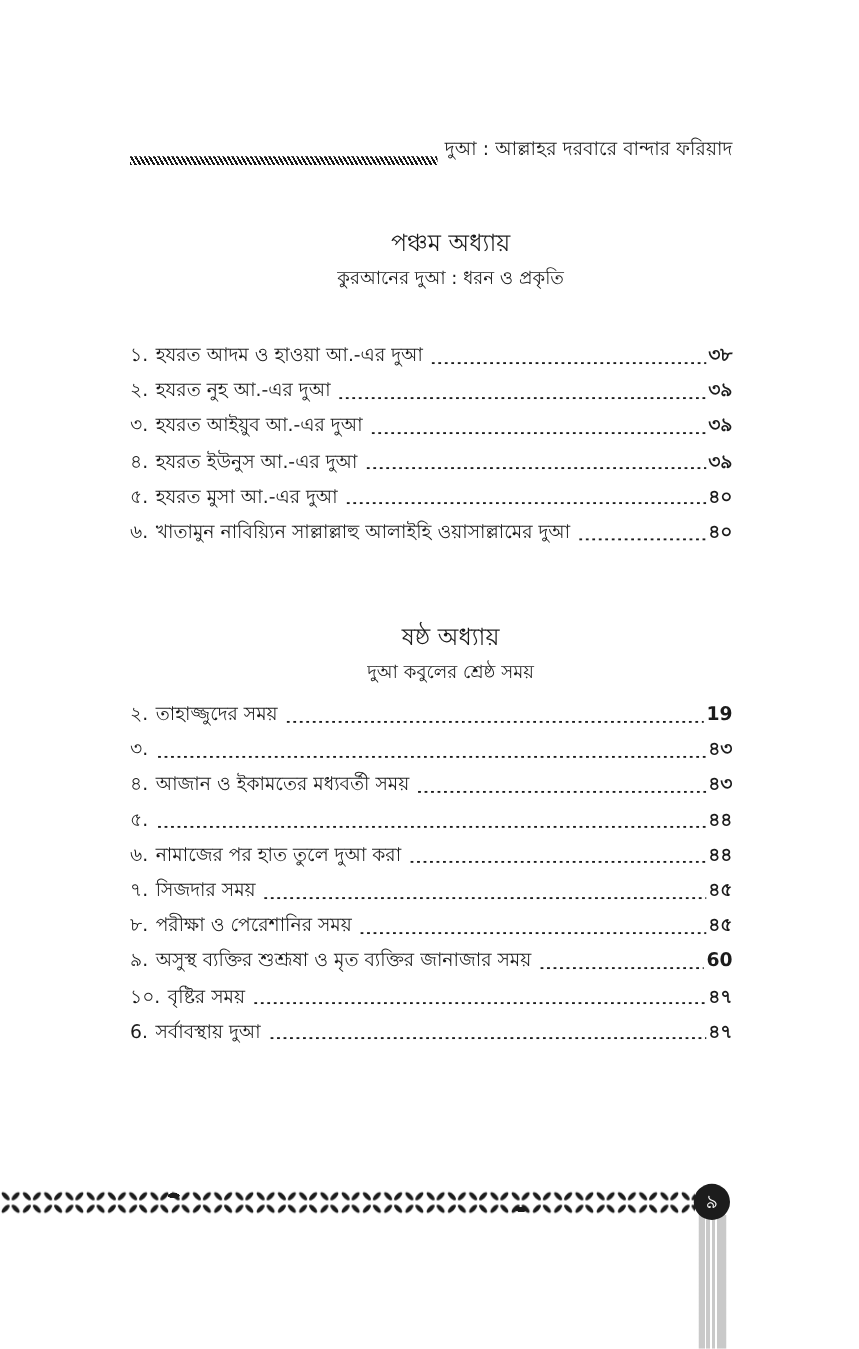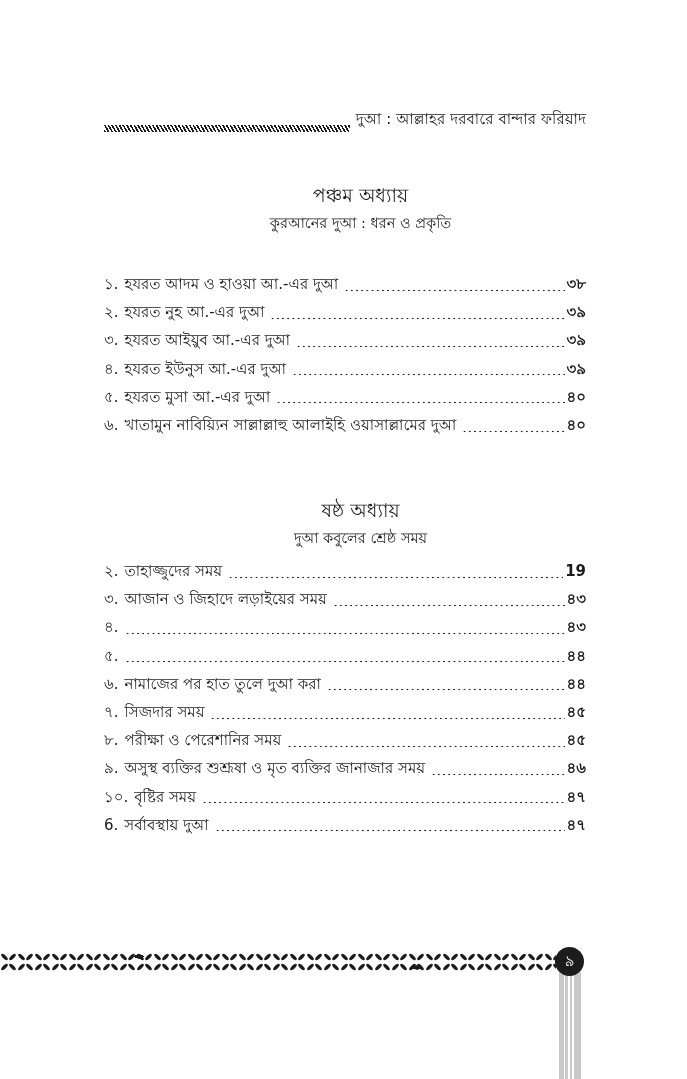--- a/index.html
+++ b/index.html
@@ -115,26 +115,26 @@
 
 <div class="toc" style="top:557px;">
   <div class="toc-row">
     <span class="toc-num">২.</span>
     <span class="toc-label">তাহাজ্জুদের সময়</span>
     <span class="toc-leader"></span>
     <span class="toc-page">19</span>
   </div>
   <div class="toc-row">
     <span class="toc-num">৩.</span>
-    <span class="toc-label">আজান ও জিহাদে লড়াইয়ের সময়</span>
     <span class="toc-leader"></span>
     <span class="toc-page">৪৩</span>
   </div>
   <div class="toc-row">
     <span class="toc-num">৪.</span>
+    <span class="toc-label">আজান ও ইকামতের মধ্যবর্তী সময়</span>
     <span class="toc-leader"></span>
     <span class="toc-page">৪৩</span>
   </div>
   <div class="toc-row">
     <span class="toc-num">৫.</span>
     <span class="toc-leader"></span>
     <span class="toc-page">৪৪</span>
   </div>
   <div class="toc-row">
     <span class="toc-num">৬.</span>
@@ -151,21 +151,21 @@
   <div class="toc-row">
     <span class="toc-num">৮.</span>
     <span class="toc-label">পরীক্ষা ও পেরেশানির সময়</span>
     <span class="toc-leader"></span>
     <span class="toc-page">৪৫</span>
   </div>
   <div class="toc-row">
     <span class="toc-num">৯.</span>
     <span class="toc-label">অসুস্থ ব্যক্তির শুশ্রূষা ও মৃত ব্যক্তির জানাজার সময়</span>
     <span class="toc-leader"></span>
-    <span class="toc-page">৪৬</span>
+    <span class="toc-page">60</span>
   </div>
   <div class="toc-row">
     <span class="toc-num">১০.</span>
     <span class="toc-label">বৃষ্টির সময়</span>
     <span class="toc-leader"></span>
     <span class="toc-page">৪৭</span>
   </div>
   <div class="toc-row">
     <span class="toc-num">6.</span>
     <span class="toc-label">সর্বাবস্থায় দুআ</span>

